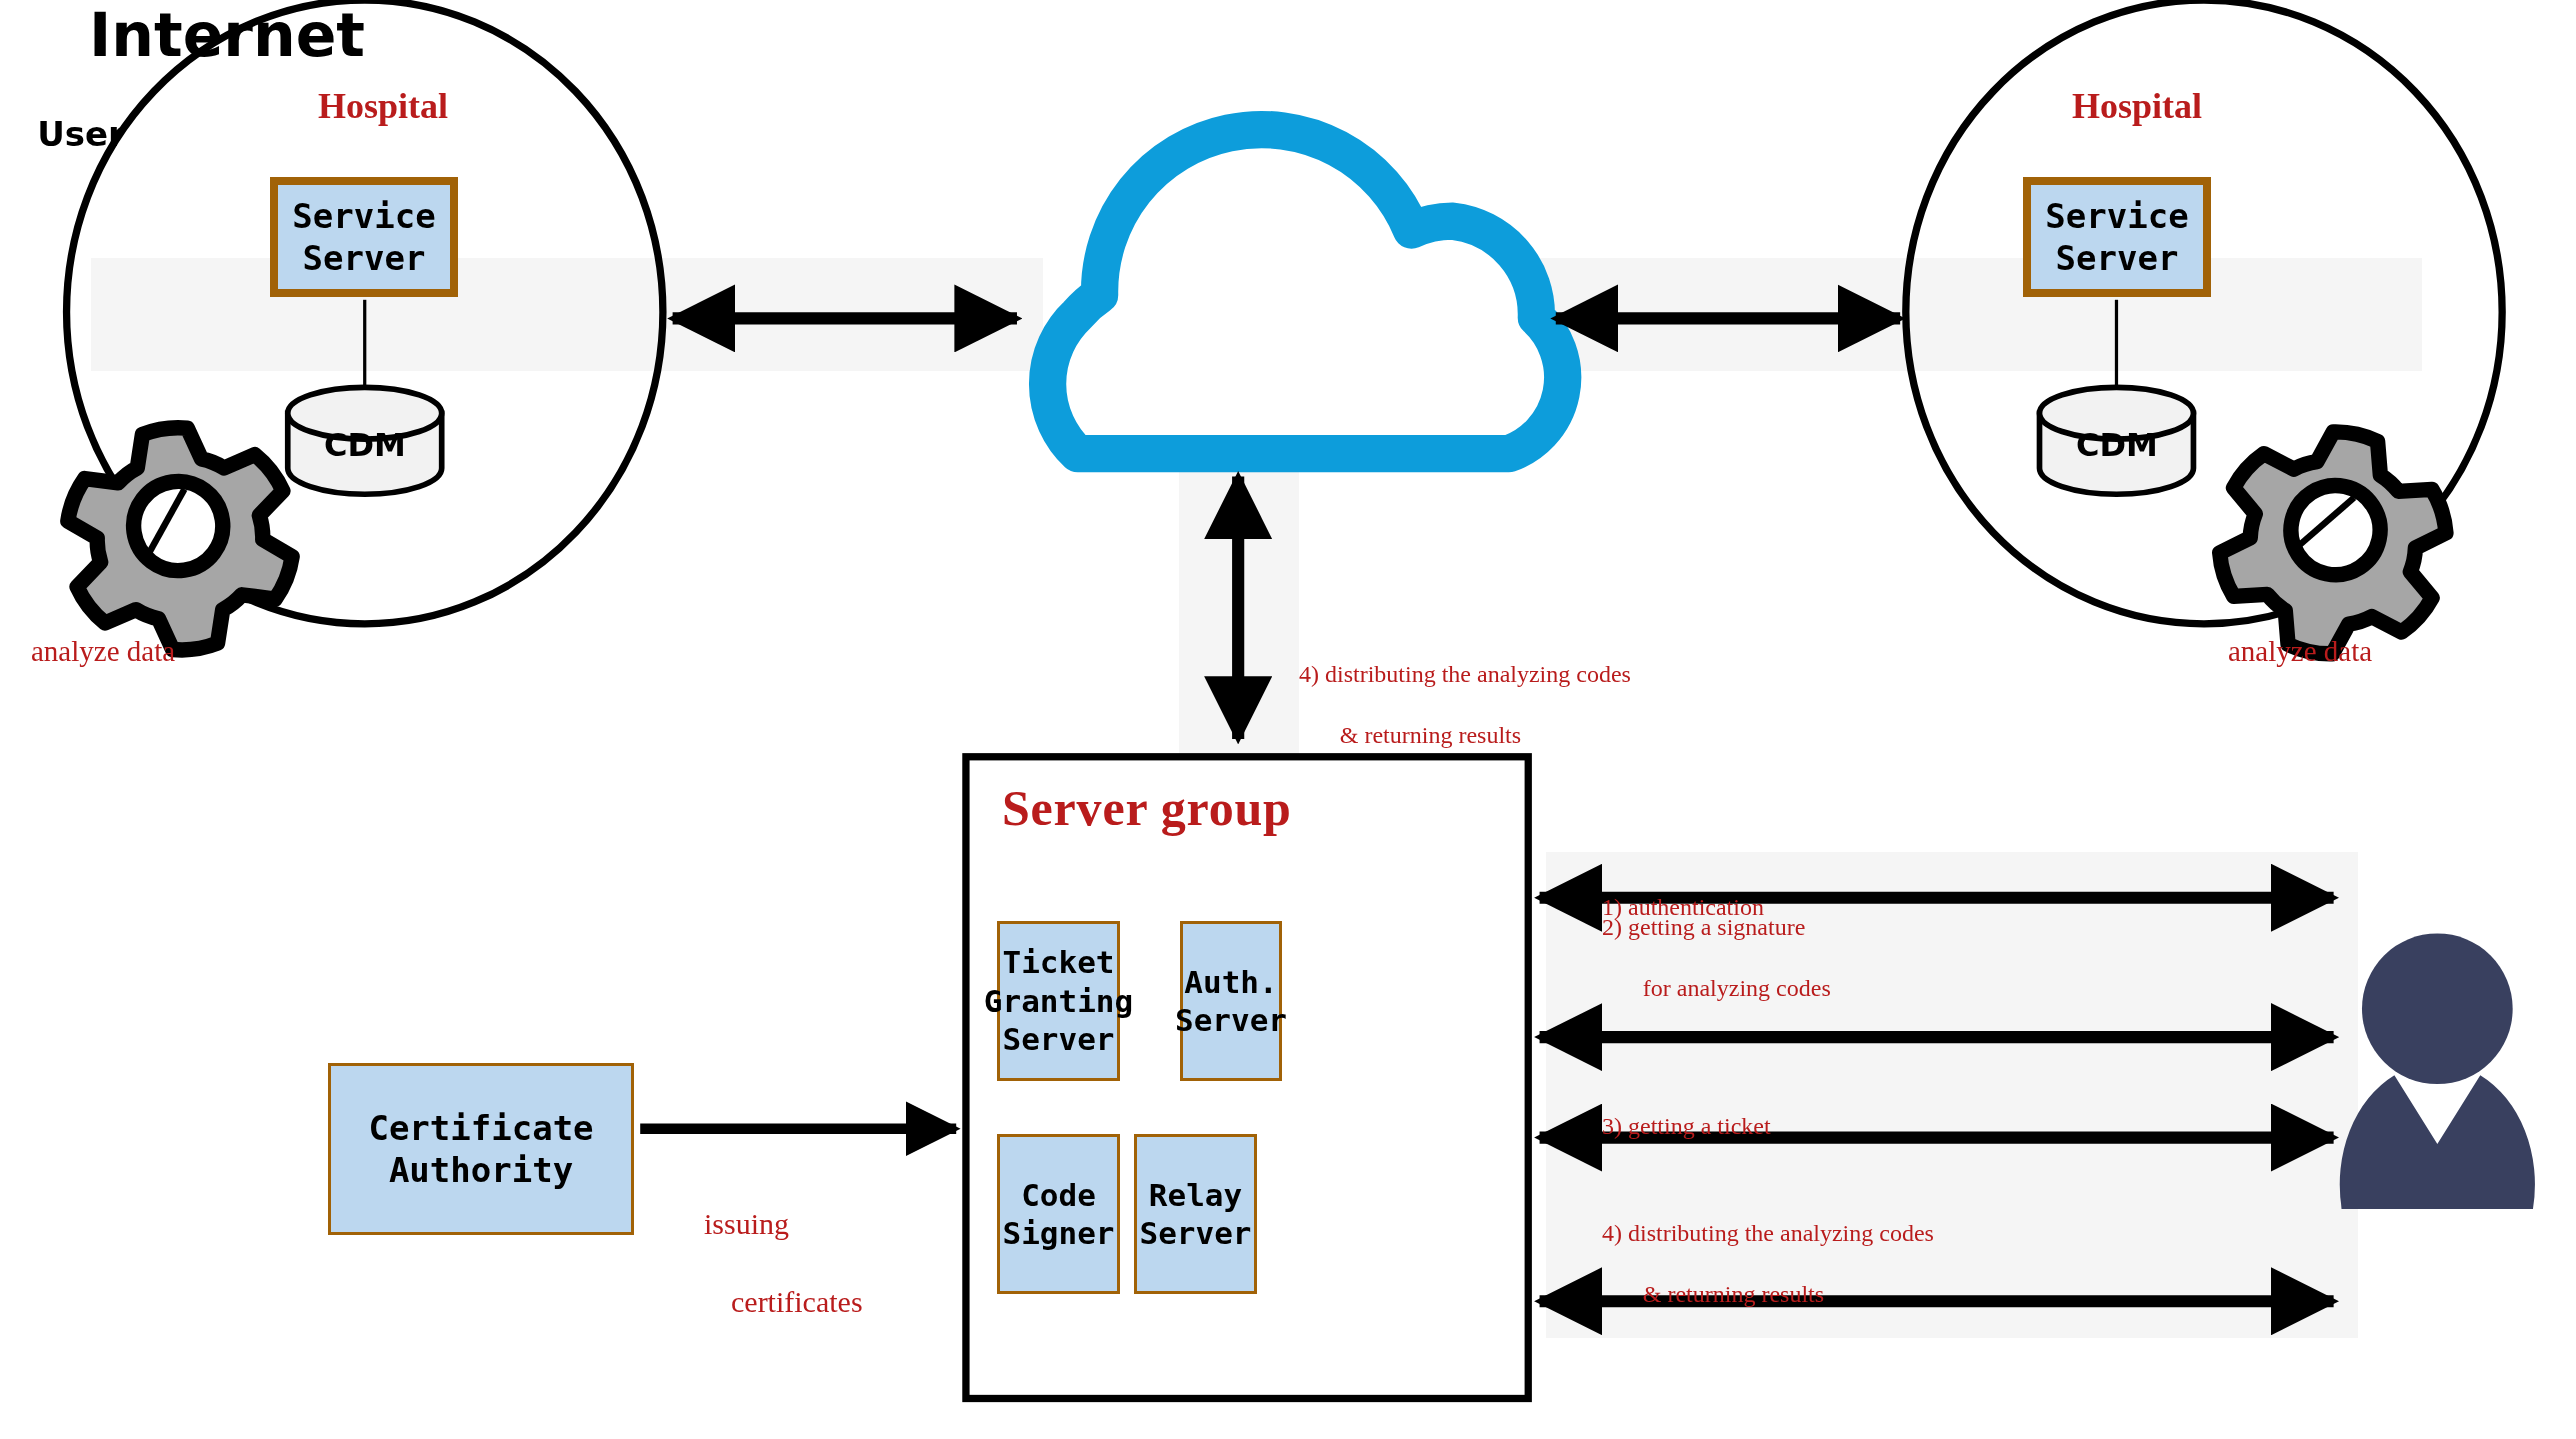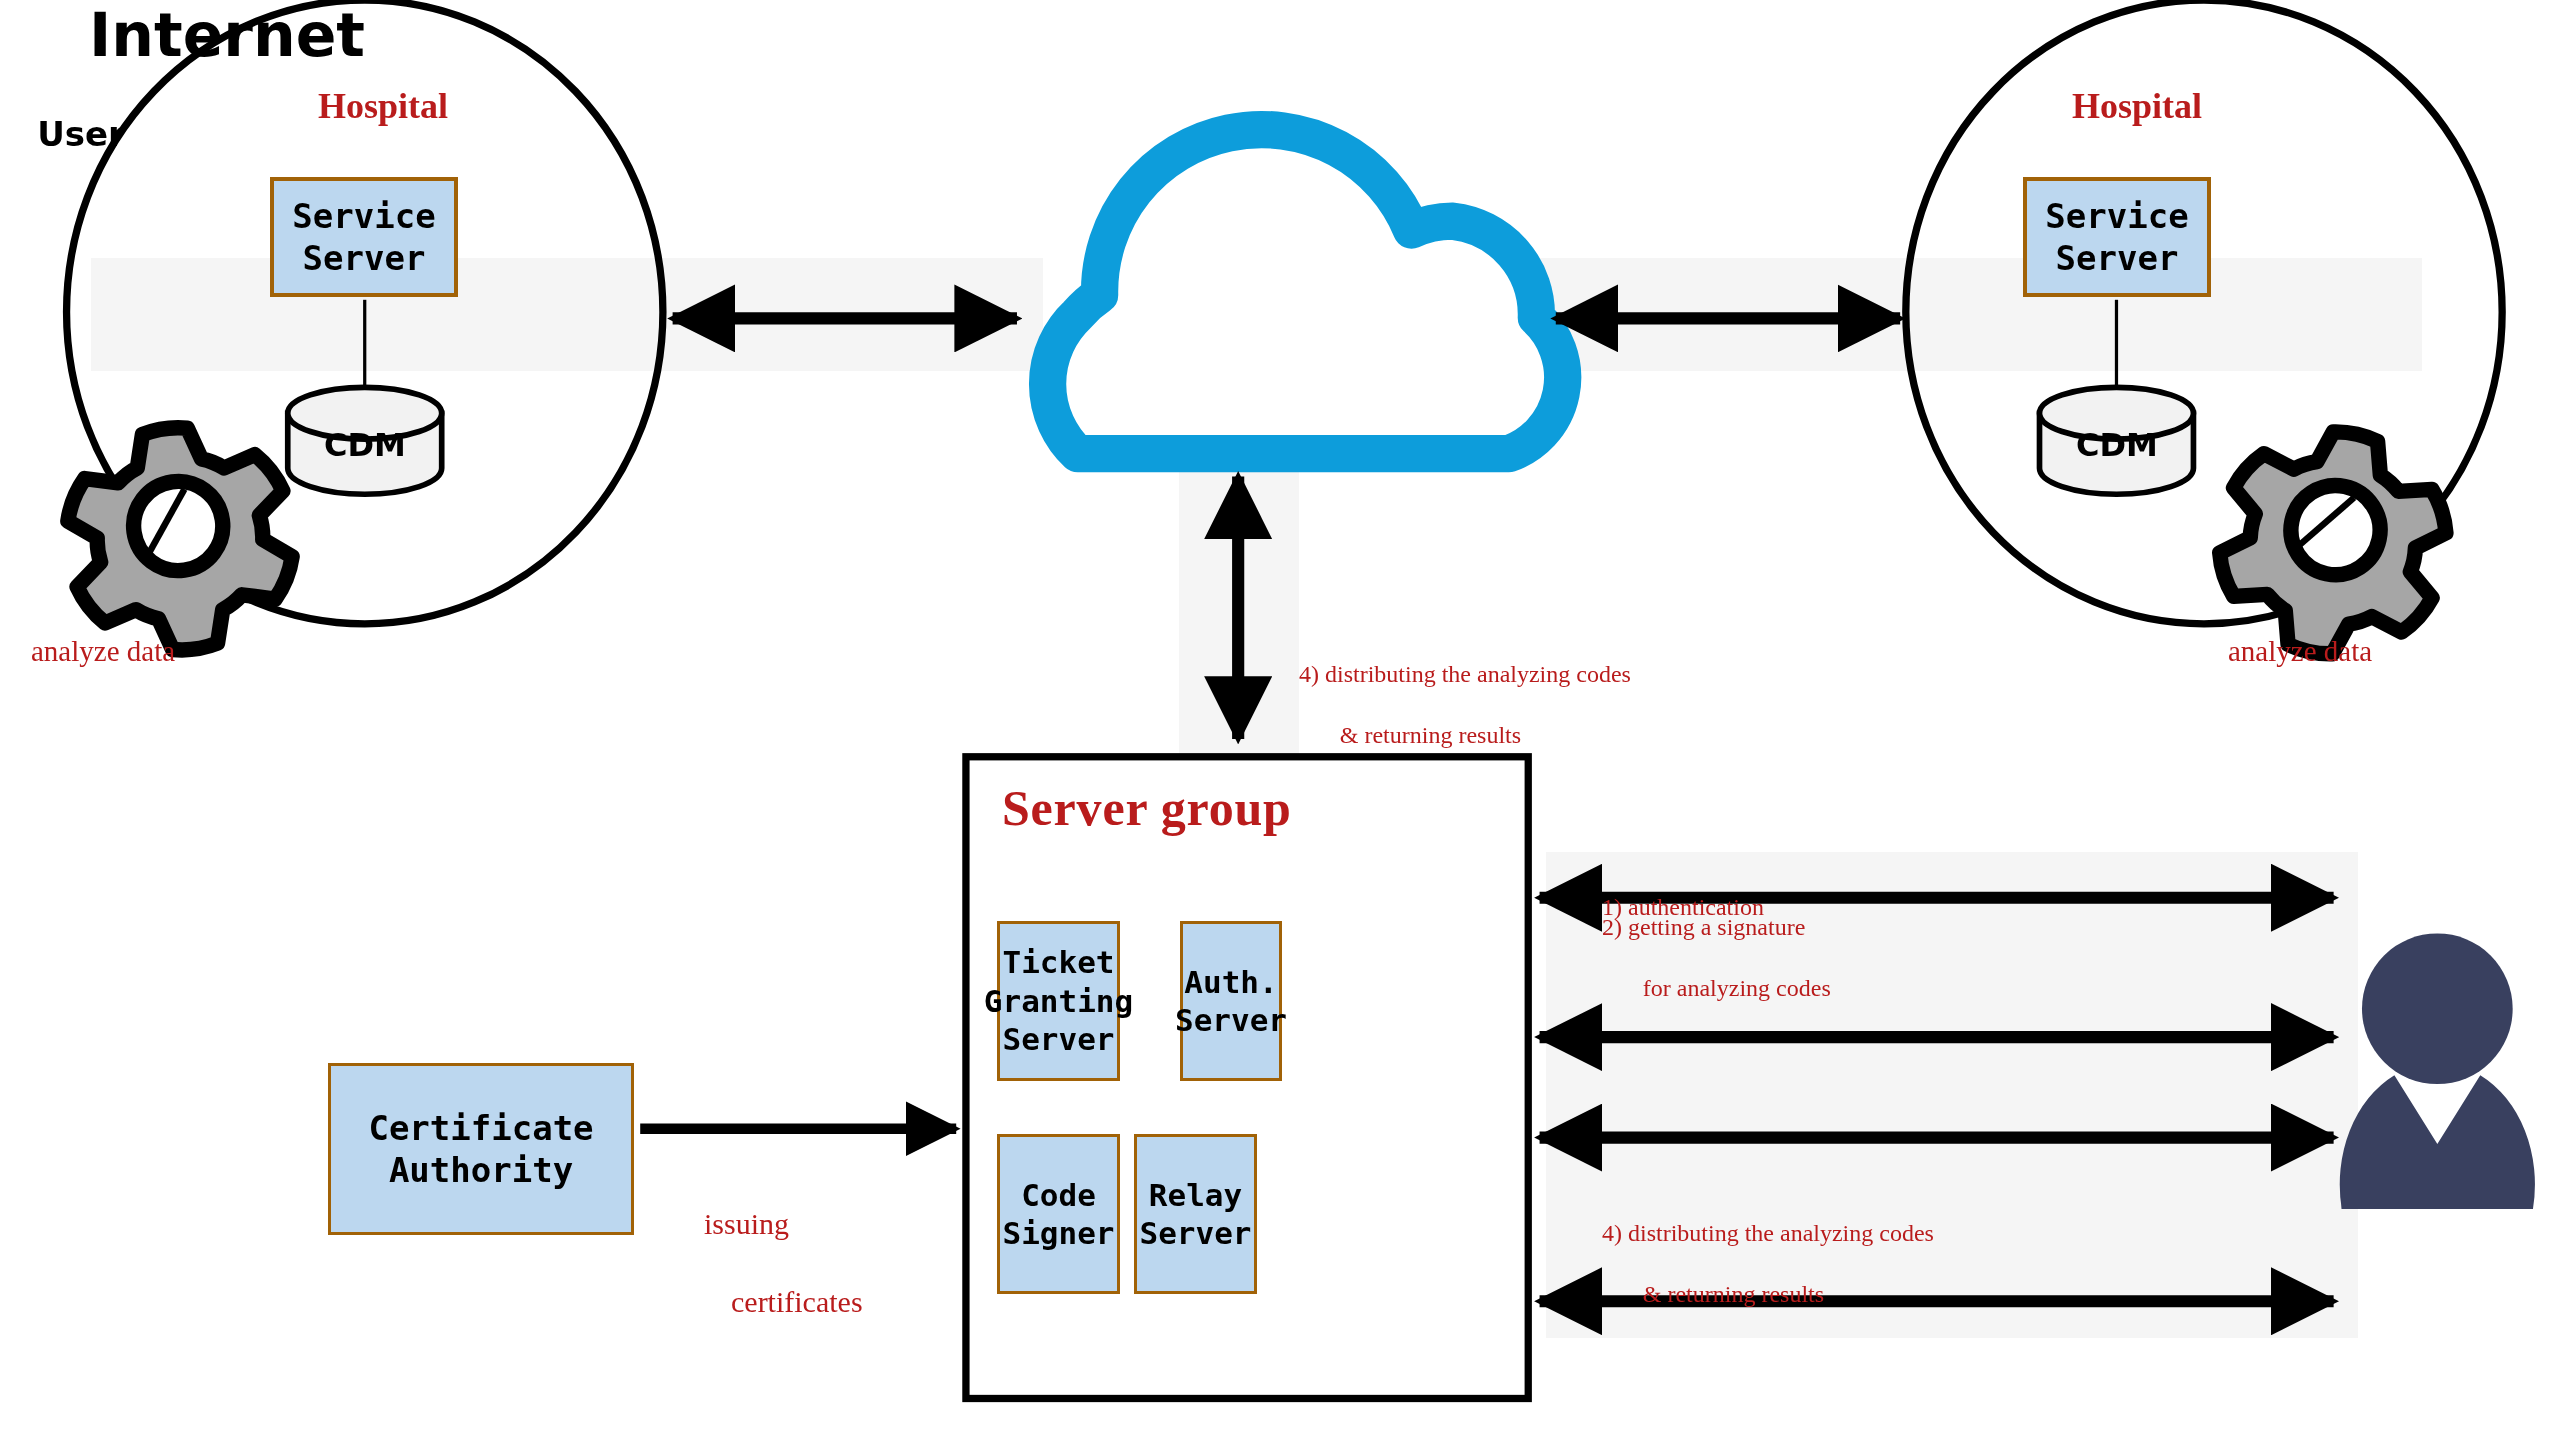--- a/index.html
+++ b/index.html
@@ -36,21 +36,21 @@
   .hosp-label {
     font-size: 36px;
     font-weight: bold;
     text-align: center;
     letter-spacing: 0px;
   }
   
   .bluebox {
     position: absolute;
     background: #bcd7ef;
-    border: 4px solid #a16207;
+    border: 8px solid #a16207;
     box-sizing: border-box;
     display: flex;
     align-items: center;
     justify-content: center;
     text-align: center;
     font-weight: bold;
     color: #000;
     font-family: "DejaVu Sans Mono", monospace;
     line-height: 1.24;
   }
@@ -296,20 +296,23 @@
 
   <div class="txt steplabel" style="left:1578px; top:861px;">
     <span>1)</span> <span>authentication</span>
   </div>
 
   <div class="txt steplabel" style="left:1578px; top:881px;">
     <span>2)</span> <span>getting a signature</span><br>
     <span style="padding-left:1.7em;">for analyzing codes</span>
   </div>
 
+  <div class="txt steplabel" style="left:1578px; top:1080px;">
+    <span>3)</span> <span>getting a ticket</span>
+  </div>
 
   <div class="txt steplabel" style="left:1578px; top:1187px;">
     <span>4)</span> <span>distributing the analyzing codes</span><br>
     <span style="padding-left:1.7em;">&amp; returning results</span>
   </div>
 
   <div class="user-label" style="left:2356px; top:1222px; width:162px;">User</div>
 
 </div>
 

